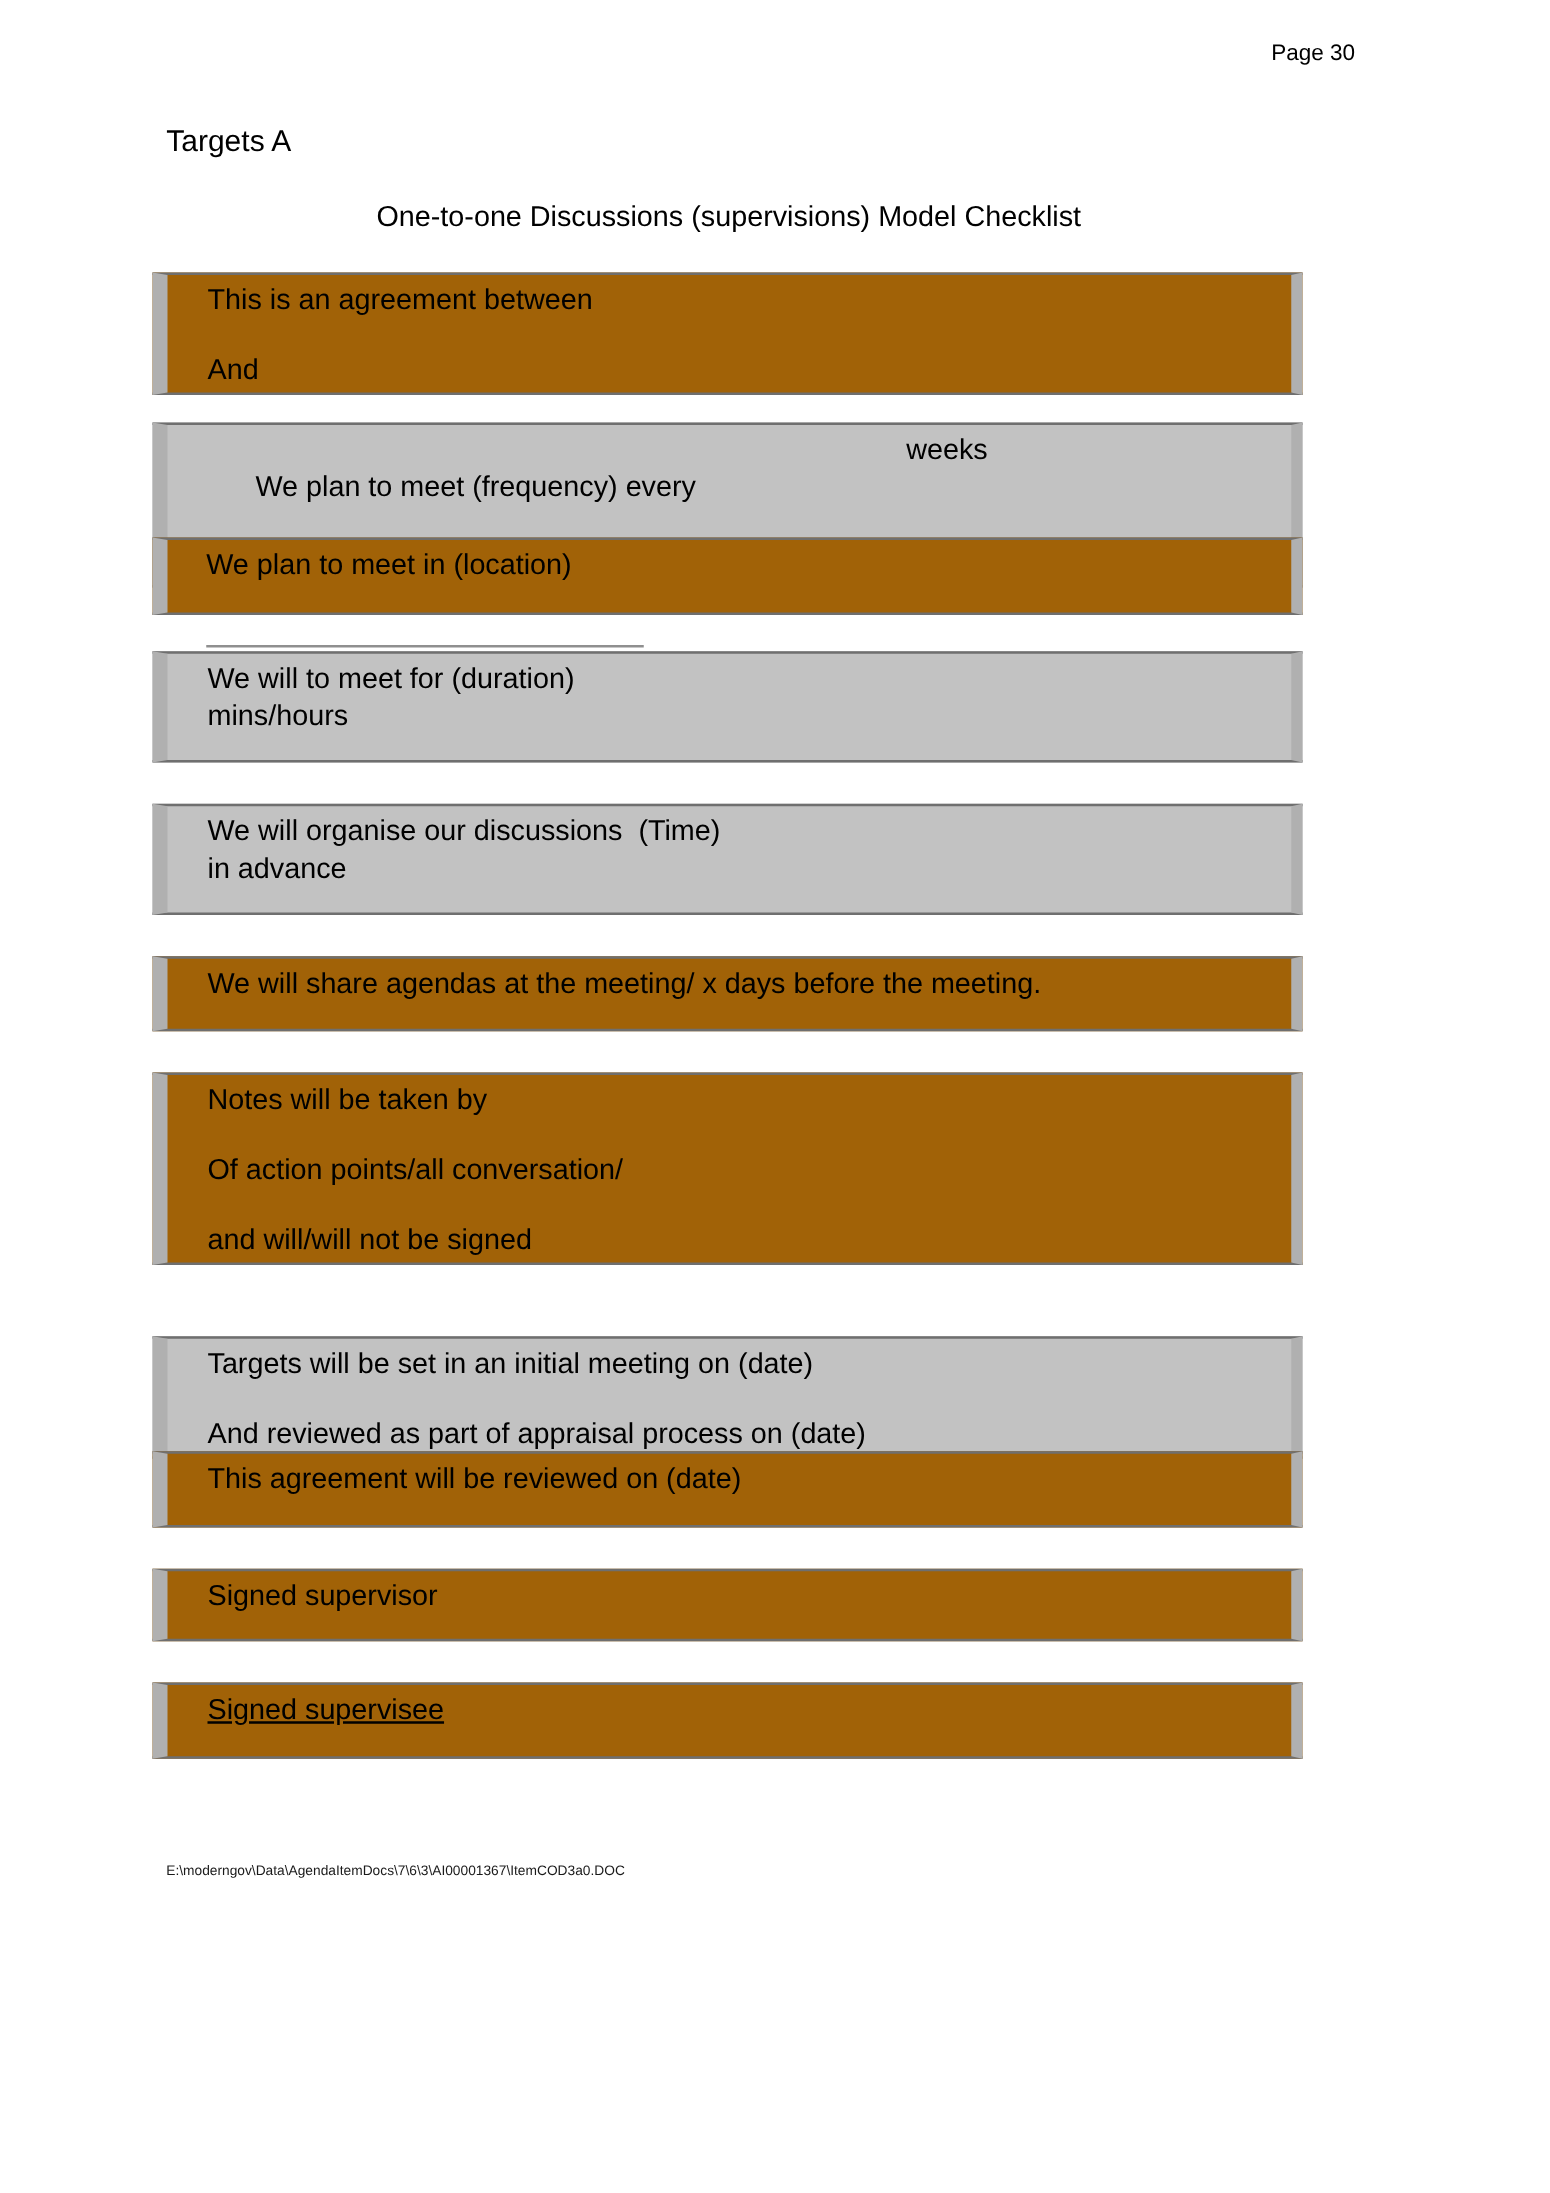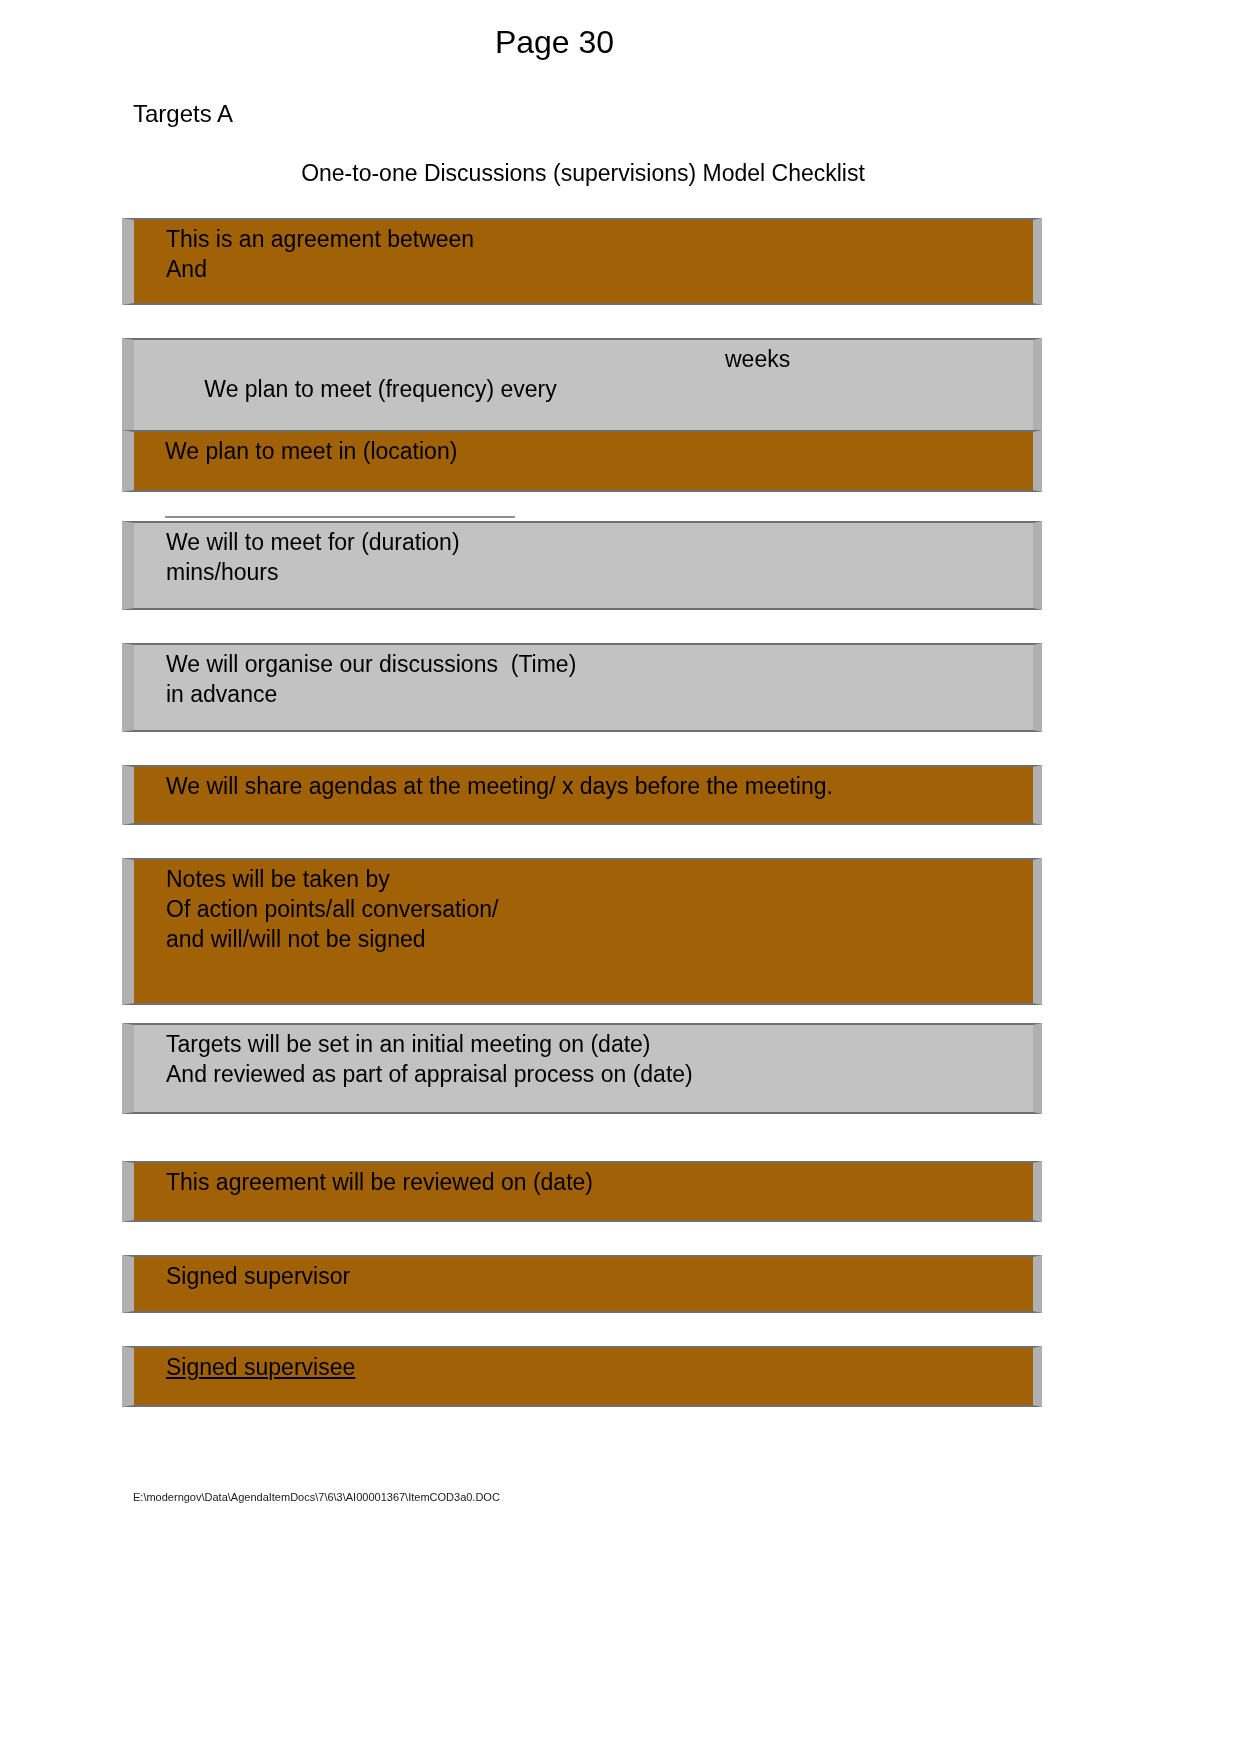--- a/index.html
+++ b/index.html
@@ -7,21 +7,21 @@
   body {
     width: 1240px;
     height: 1754px;
     position: relative;
     background: #ffffff;
     color: #000000;
     font-family: "Liberation Sans", "DejaVu Sans", sans-serif;
   }
   .page-number {
     position: absolute; top: 26px; left: 0; width: 1084px;
-    text-align: center; font-size: 32px; line-height: 32px; padding-left: 25px;
+    text-align: right; font-size: 18px; line-height: 32px; padding-left: 25px;
   }
   .appendix {
     position: absolute; top: 99px; left: 133px;
     font-size: 24px; line-height: 30px;
   }
   .doc-title {
     position: absolute; top: 158px; left: 0; width: 1166px;
     text-align: center; font-size: 23px; line-height: 30px;
   }
   .box {
@@ -29,30 +29,30 @@
     border-top: 2px solid var(--border, #6f6f6f);
     border-bottom: 2px solid var(--border, #6f6f6f);
     border-left: 12px solid var(--edge-strip, #b0b0b0);
     border-right: 9px solid var(--edge-strip, #b0b0b0);
     padding: 4px 20px 4px 32px;
     font-size: 23px; line-height: 30px;
   }
   .box.white { background: #a16207; }
   .box.gray  { background: var(--gray-fill, #c2c2c2); }
   .ln { white-space: pre-wrap; }
-  .gap { }
+  .gap { margin-top: 26px; }
   .weeks { position: absolute; left: 591px; top: 4px; }
   .b1  { top: 218px;  min-height: 87px; }
   .b2  { top: 338px;  min-height: 62px; }
   .b3  { top: 430px;  min-height: 62px; padding-left: 31px; }
   .b4  { top: 521px;  min-height: 89px; }
   .b5  { top: 643px;  min-height: 89px; }
   .b6  { top: 765px;  min-height: 60px; }
   .b7  { top: 858px;  min-height: 147px; }
-  .b8  { top: 1023px; min-height: 91px; }
+  .b8  { top: 1069px; min-height: 91px; }
   .b9  { top: 1161px; min-height: 61px; }
   .b10 { top: 1255px; min-height: 58px; }
   .b11 { top: 1346px; min-height: 61px; text-decoration: underline; }
   .overlap-line {
     position: absolute; left: 165px; top: 516px;
     width: 350px; height: 2px; background: #8f8f8f;
   }
   .footer-path {
     position: absolute; left: 133px; top: 1491px;
     font-size: 11px; line-height: 13px; color: #1a1a1a;

